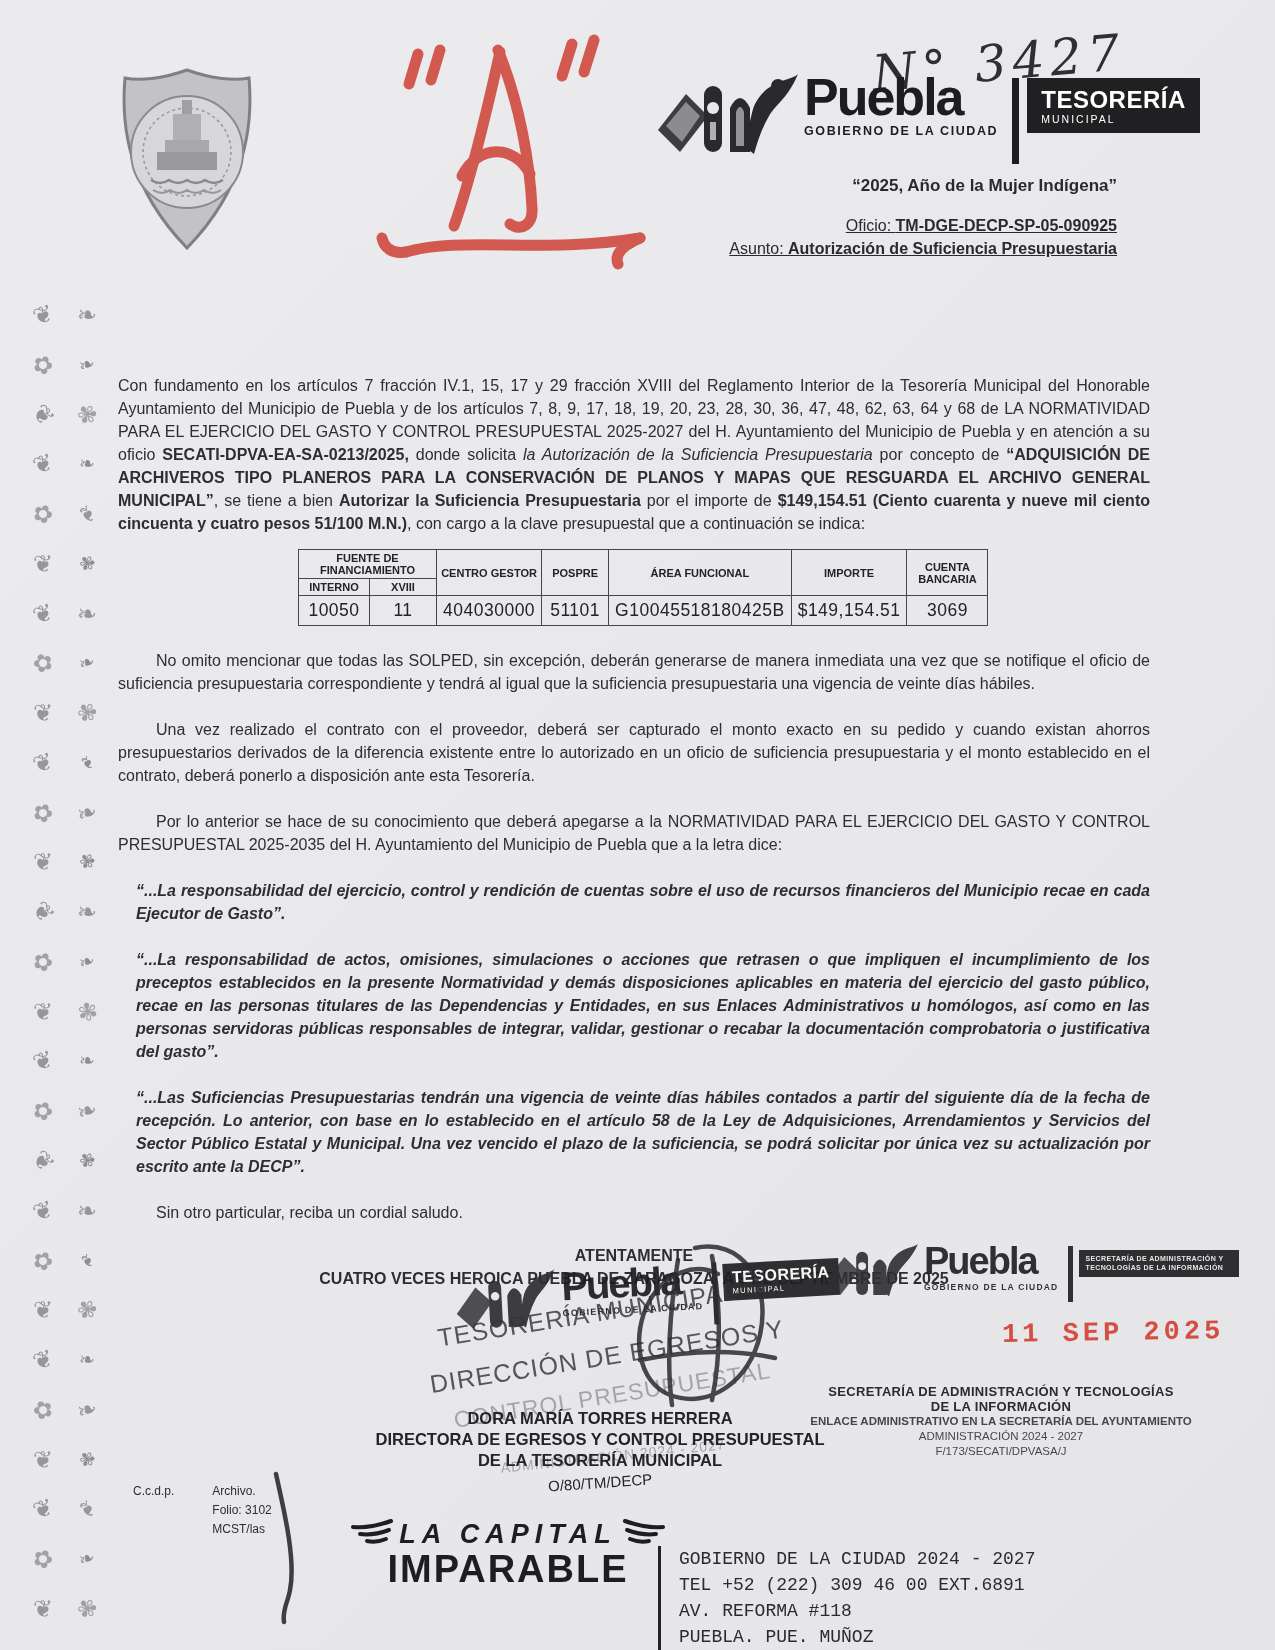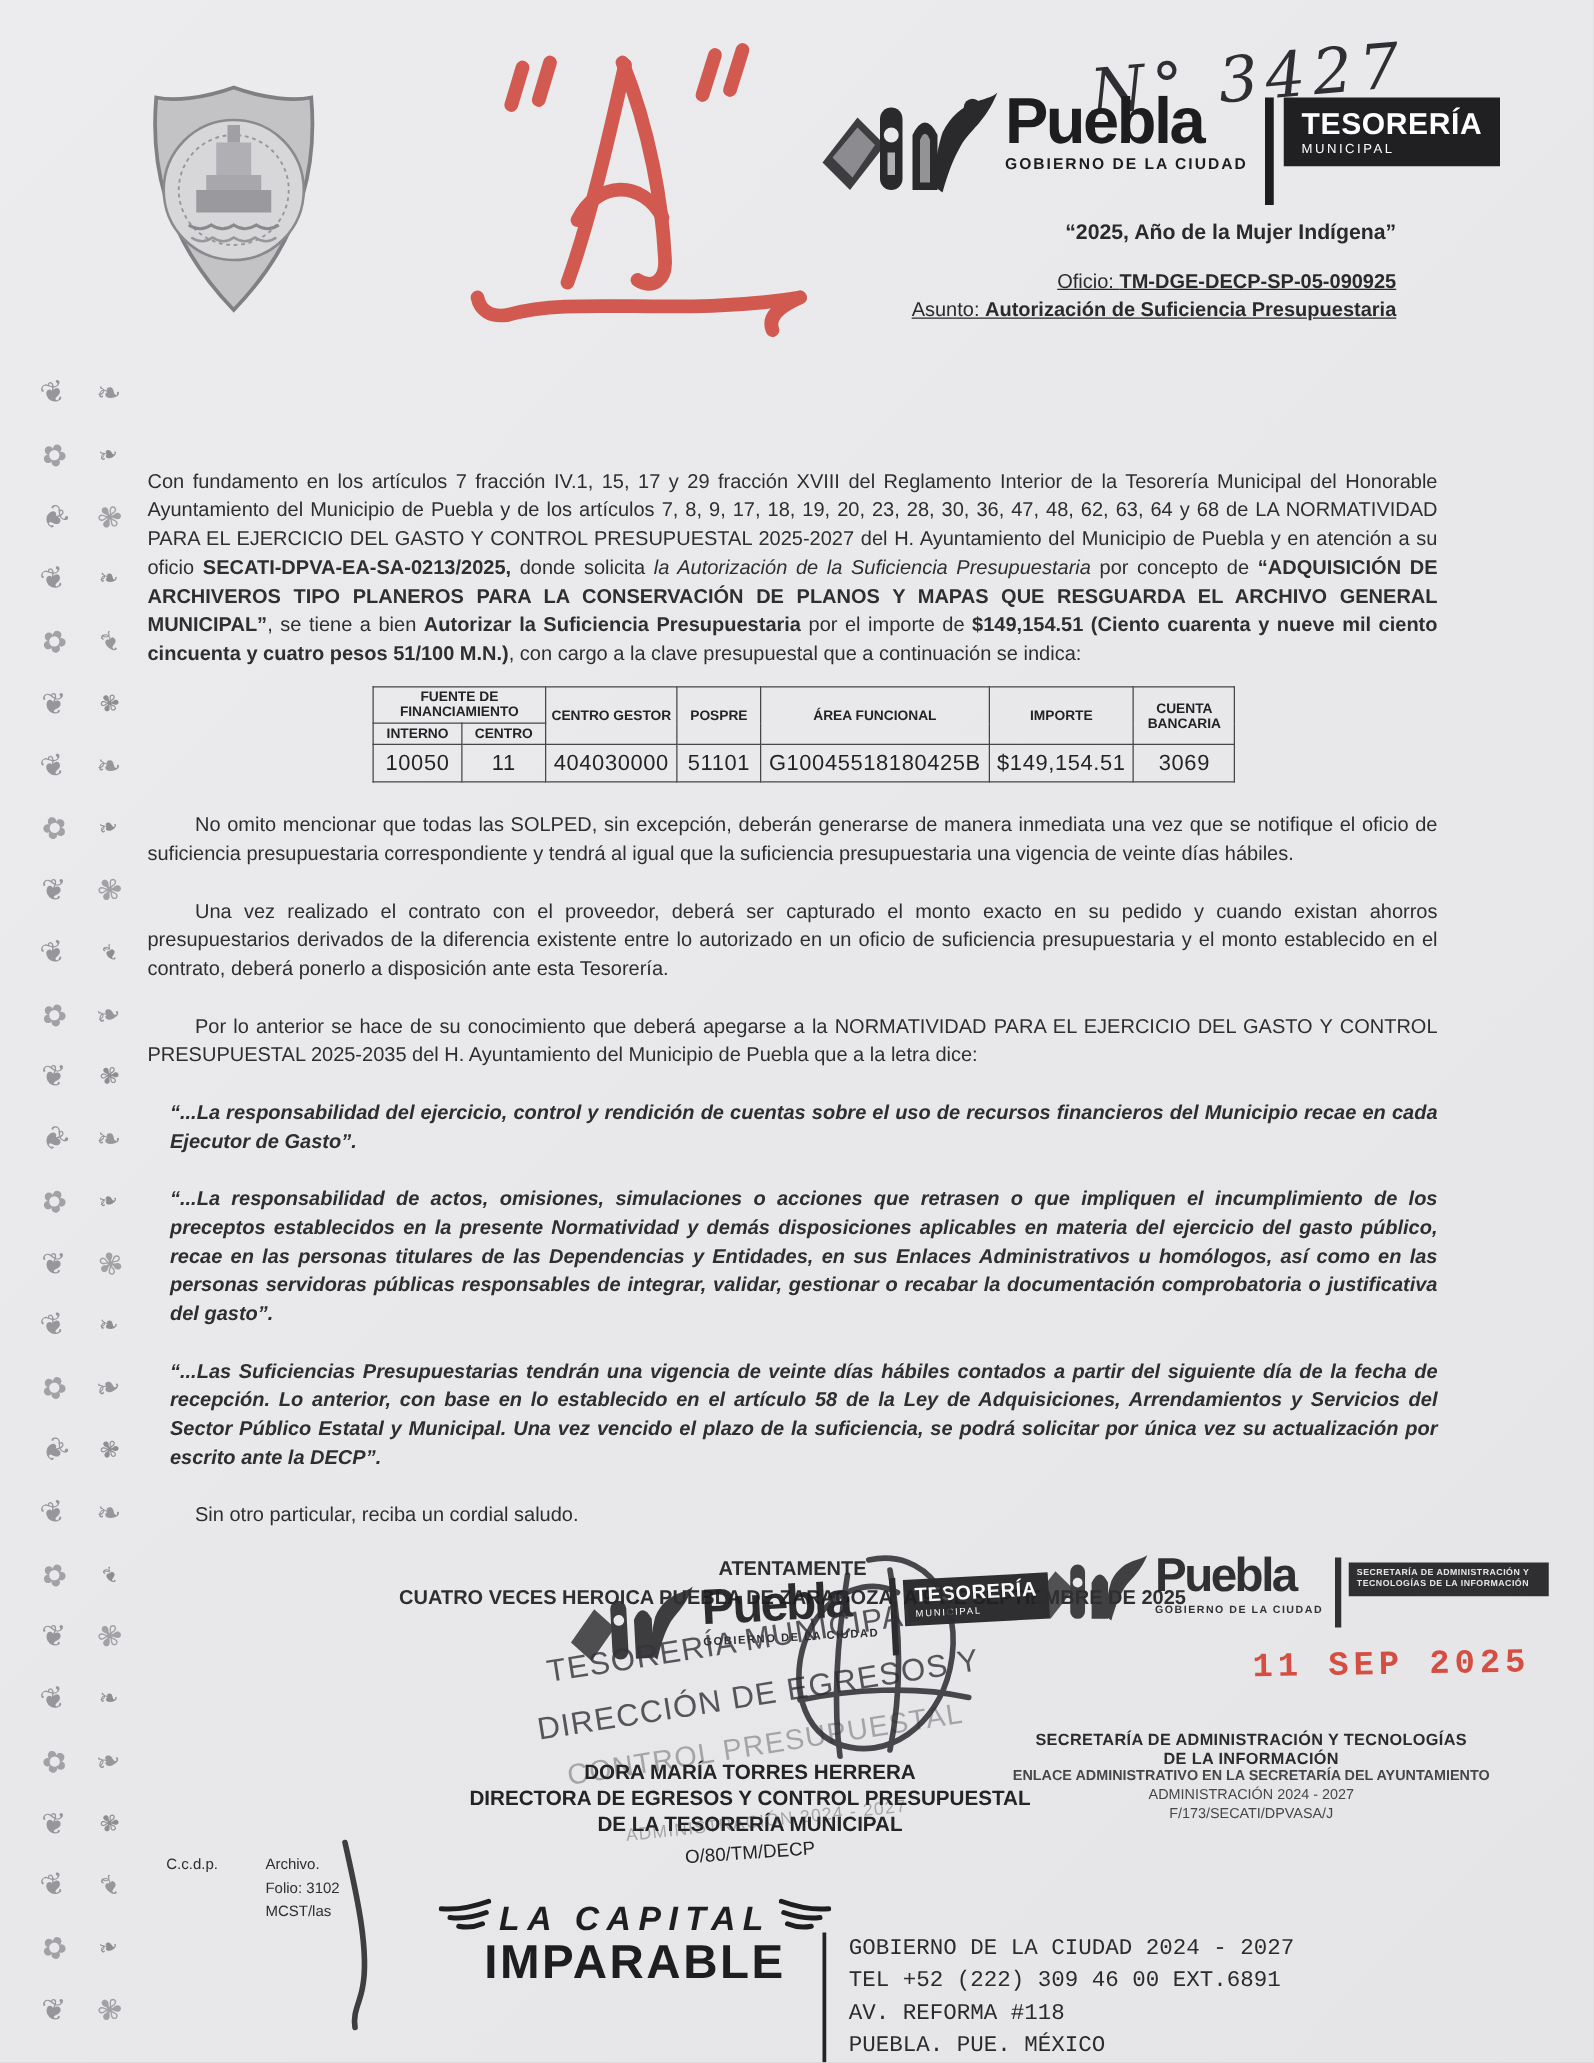--- a/index.html
+++ b/index.html
@@ -232,21 +232,21 @@
             <tr>
           <th colspan="2">FUENTE DE FINANCIAMIENTO</th>
           <th rowspan="2" class="w-cg thz">CENTRO GESTOR</th>
           <th rowspan="2" class="w-pos thz">POSPRE</th>
           <th rowspan="2" class="w-af thz">ÁREA FUNCIONAL</th>
           <th rowspan="2" class="w-imp thz">IMPORTE</th>
           <th rowspan="2" class="w-cb thz">CUENTA BANCARIA</th>
         </tr>
         <tr>
           <th class="w-int">INTERNO</th>
-          <th class="w-con">CENTRO</th>
+          <th class="w-con">XVIII</th>
         </tr>
         <tr>
           <td class="data">10050</td>
           <td class="data">11</td>
           <td class="data">404030000</td>
           <td class="data">51101</td>
           <td class="data">G10045518180425B</td>
           <td class="data">$149,154.51</td>
           <td class="data">3069</td>
         </tr>
@@ -377,16 +377,16 @@
         </svg>
       </span>
     </div>
     <div class="cap-bottom">IMPARABLE</div>
   </div>
 
   <div class="abs address">
     <div>GOBIERNO DE LA CIUDAD 2024 - 2027</div>
     <div>TEL +52 (222) 309 46 00 EXT.6891</div>
     <div>AV. REFORMA #118</div>
-    <div>PUEBLA. PUE. MÉXICO</div>
+    <div>PUEBLA. PUE. MUÑOZ</div>
   </div>
 
 </div>
 
 </body></html>

